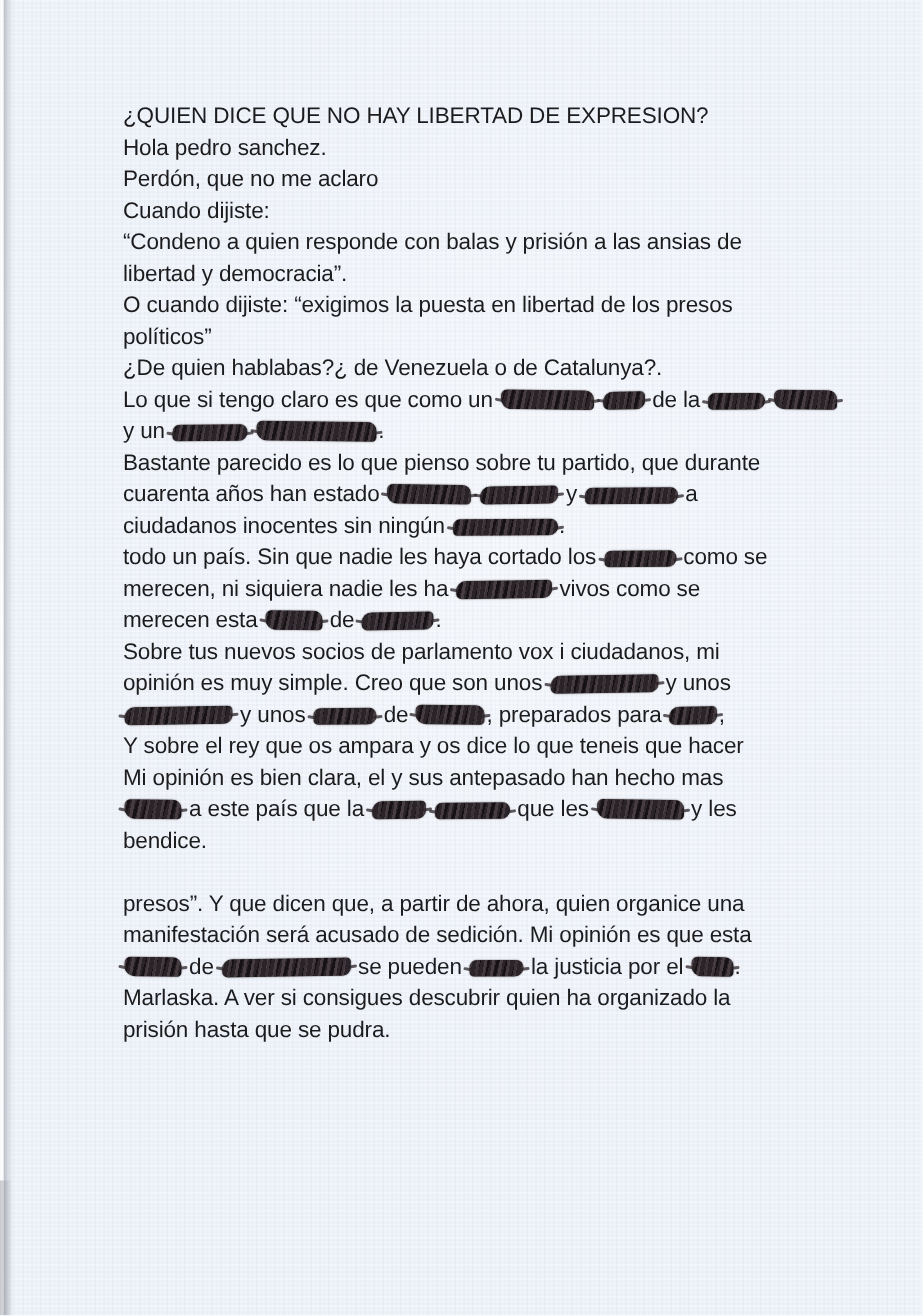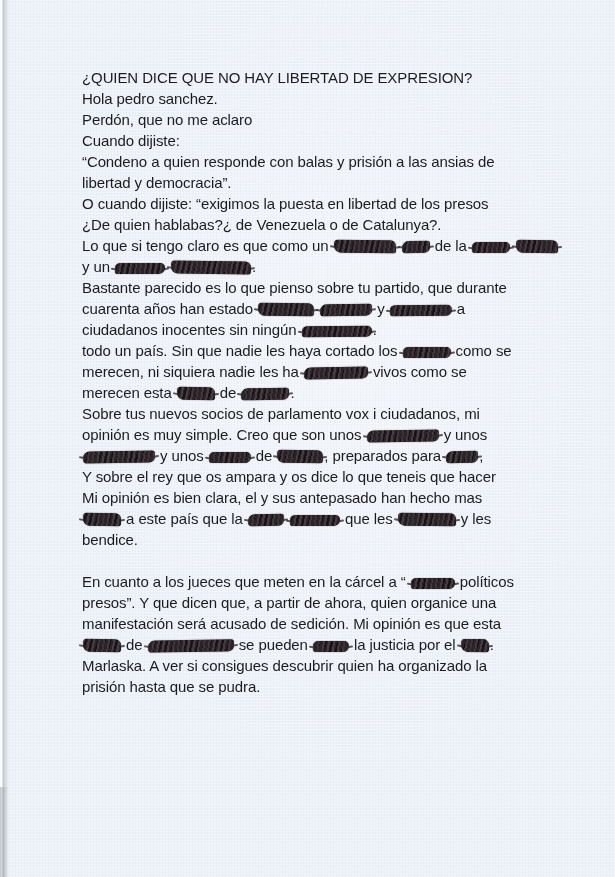--- a/index.html
+++ b/index.html
@@ -98,37 +98,37 @@
 <div class="page">
   <div class="left-edge"></div>
   <div class="letter">
       <div class="line"><span>¿QUIEN DICE QUE NO HAY LIBERTAD DE EXPRESION?</span></div>
       <div class="line"><span>Hola pedro sanchez.</span></div>
       <div class="line"><span>Perdón, que no me aclaro</span></div>
       <div class="line"><span>Cuando dijiste:</span></div>
       <div class="line"><span>“Condeno a quien responde con balas y prisión a las ansias de</span></div>
       <div class="line"><span>libertad y democracia”.</span></div>
       <div class="line"><span>O cuando dijiste: “exigimos la puesta en libertad de los presos</span></div>
+      <div class="line"><span>políticos”</span></div>
       <div class="line"><span>¿De quien hablabas?¿ de Venezuela o de Catalunya?.</span></div>
       <div class="line"><span>Lo que si tengo claro es que como un </span><span class="redact r1" style="width: 62px;"></span><span> </span><span class="redact r0" style="width: 28px;"></span><span> de la </span><span class="redact r2" style="width: 38px;"></span><span> </span><span class="redact r1" style="width: 42px;"></span></div>
       <div class="line"><span>y un </span><span class="redact r2" style="width: 50px;"></span><span> </span><span class="redact r1" style="width: 80px;"></span><span>.</span></div>
       <div class="line"><span>Bastante parecido es lo que pienso sobre tu partido, que durante</span></div>
       <div class="line"><span>cuarenta años han estado </span><span class="redact r1" style="width: 56px;"></span><span> </span><span class="redact r0" style="width: 52px;"></span><span> y </span><span class="redact r2" style="width: 62px;"></span><span> a</span></div>
       <div class="line"><span>ciudadanos inocentes sin ningún </span><span class="redact r2" style="width: 70px;"></span><span>.</span></div>
       <div class="line"><span>todo un país. Sin que nadie les haya cortado los </span><span class="redact r2" style="width: 48px;"></span><span> como se</span></div>
       <div class="line"><span>merecen, ni siquiera nadie les ha </span><span class="redact r0" style="width: 64px;"></span><span> vivos como se</span></div>
       <div class="line"><span>merecen esta </span><span class="redact r1" style="width: 38px;"></span><span> de </span><span class="redact r0" style="width: 48px;"></span><span>.</span></div>
       <div class="line"><span>Sobre tus nuevos socios de parlamento vox i ciudadanos, mi</span></div>
       <div class="line"><span>opinión es muy simple. Creo que son unos </span><span class="redact r0" style="width: 72px;"></span><span> y unos</span></div>
       <div class="line"><span class="redact r0" style="width: 72px;"></span><span> y unos </span><span class="redact r2" style="width: 42px;"></span><span> de </span><span class="redact r1" style="width: 46px;"></span><span>, preparados para </span><span class="redact r0" style="width: 32px;"></span><span>,</span></div>
       <div class="line"><span>Y sobre el rey que os ampara y os dice lo que teneis que hacer</span></div>
       <div class="line"><span>Mi opinión es bien clara, el y sus antepasado han hecho mas</span></div>
       <div class="line"><span class="redact r1" style="width: 38px;"></span><span> a este país que la </span><span class="redact r0" style="width: 36px;"></span><span> </span><span class="redact r2" style="width: 50px;"></span><span> que les </span><span class="redact r1" style="width: 58px;"></span><span> y les</span></div>
       <div class="line"><span>bendice.</span></div>
       <div class="line blank"></div>
-      <div class="line"><span>En cuanto a los jueces que meten en la cárcel a “ </span><span class="redact r2" style="width: 44px;"></span><span> políticos</span></div>
       <div class="line"><span>presos”. Y que dicen que, a partir de ahora, quien organice una</span></div>
       <div class="line"><span>manifestación será acusado de sedición. Mi opinión es que esta</span></div>
       <div class="line"><span class="redact r1" style="width: 38px;"></span><span> de </span><span class="redact r0" style="width: 86px;"></span><span> se pueden </span><span class="redact r2" style="width: 36px;"></span><span> la justicia por el </span><span class="redact r1" style="width: 28px;"></span><span>.</span></div>
       <div class="line"><span>Marlaska. A ver si consigues descubrir quien ha organizado la</span></div>
       <div class="line"><span>prisión hasta que se pudra.</span></div>
     </div>
 </div>
 
 </body></html>

